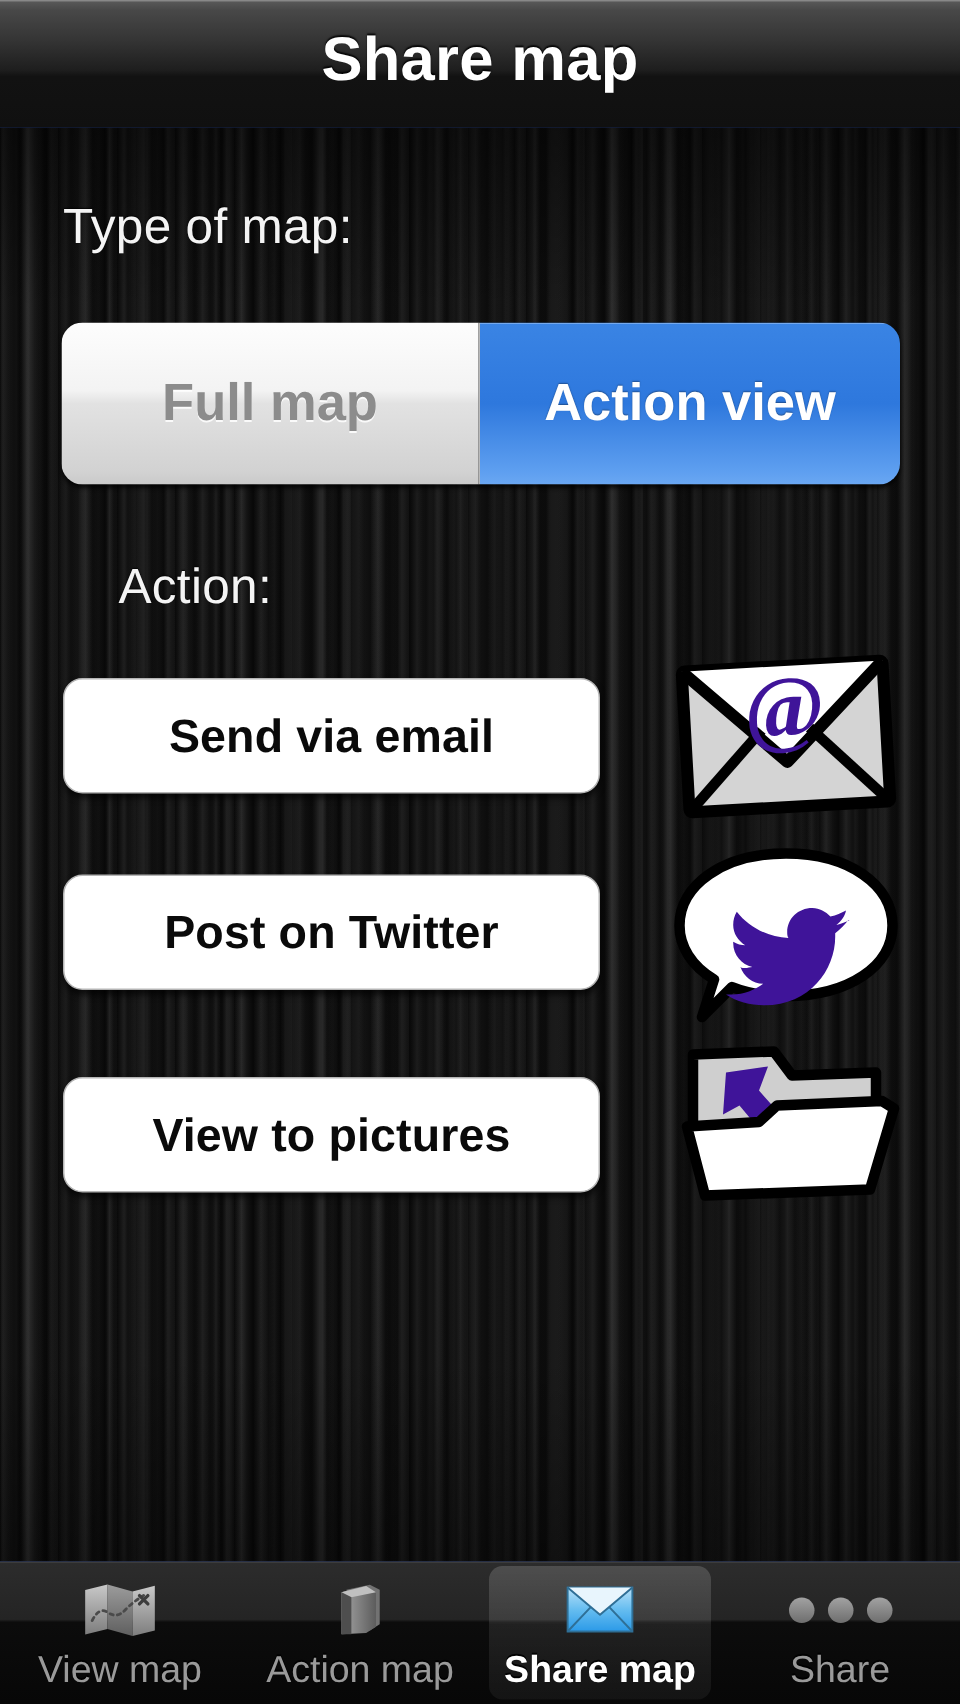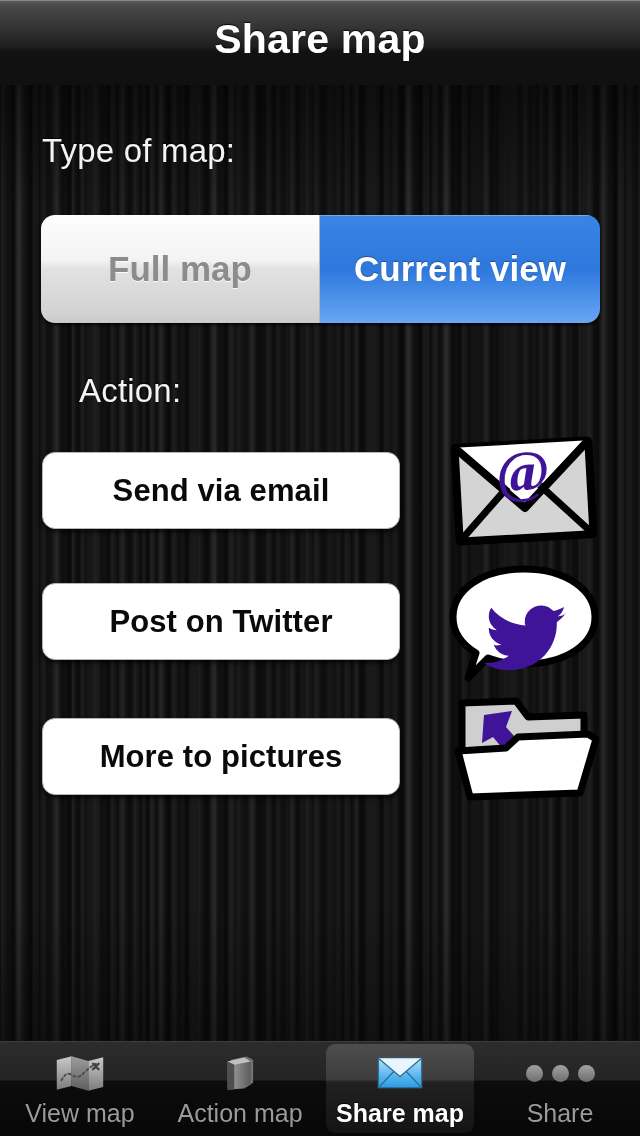--- a/index.html
+++ b/index.html
@@ -254,30 +254,30 @@
   <div id="content">
     <div class="tex" id="tex1"></div>
     <div class="tex" id="tex2"></div>
     <div class="tex" id="tex3"></div>
     <div class="tex" id="tex4"></div>
 
     <div class="section-label" id="label-type">Type of map:</div>
 
     <div id="segmented">
       <div class="seg" id="seg-full">Full map</div>
-      <div class="seg" id="seg-current">Current view</div>
+      <div class="seg" id="seg-current">Action view</div>
     </div>
 
     <div class="section-label" id="label-action">Action:</div>
 
     <div class="action-btn" id="btn-email">Send via email</div>
 
     <div class="action-btn" id="btn-twitter">Post on Twitter</div>
 
-    <div class="action-btn" id="btn-save">More to pictures</div>
+    <div class="action-btn" id="btn-save">View to pictures</div>
 
     <div class="action-icon" id="icon-email">
       <svg viewBox="0 0 152 114" width="152" height="114">
         <g transform="rotate(-3.2 76 57)">
           <rect x="9" y="10" width="134" height="94" rx="2" fill="#d4d4d4" stroke="#000000" stroke-width="8"></rect>
           <path d="M9 10 L76 74 L143 10" fill="#ffffff" stroke="#000000" stroke-width="8" stroke-linejoin="round"></path>
           <path d="M9 104 L60 52" fill="none" stroke="#000000" stroke-width="7"></path>
           <path d="M143 104 L92 52" fill="none" stroke="#000000" stroke-width="7"></path>
           <text x="76" y="57" text-anchor="middle" font-family="'Liberation Serif', serif" font-size="58" fill="#3f1499" font-weight="bold">@</text>
         </g>

